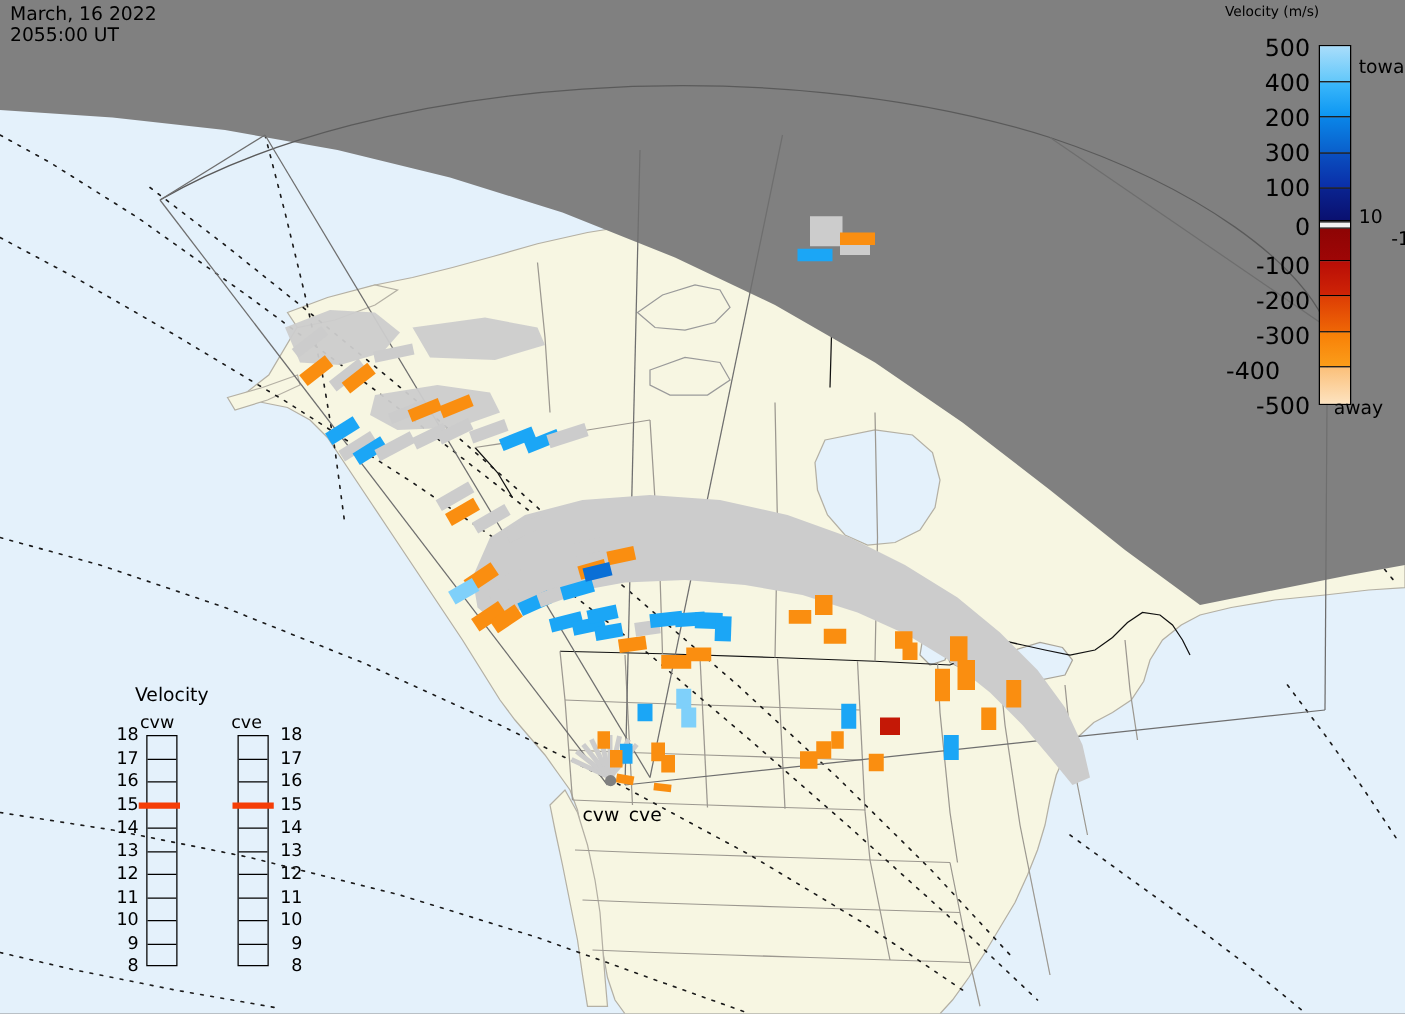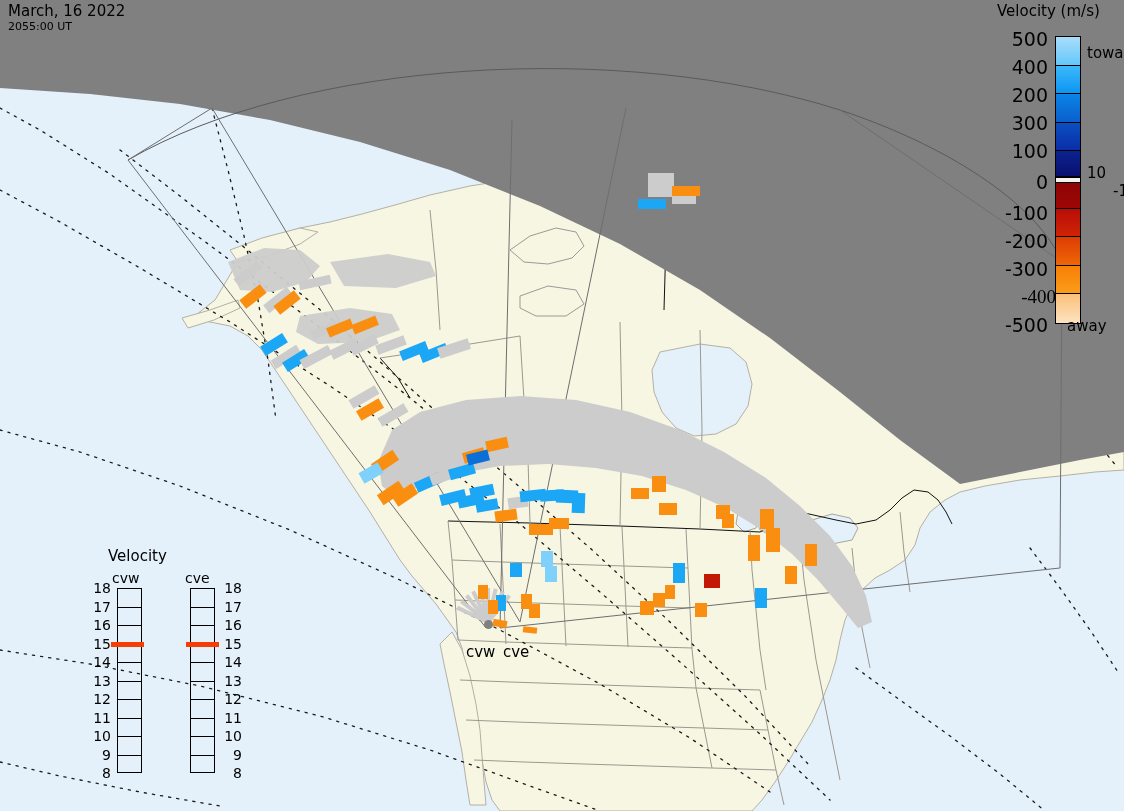--- a/index.html
+++ b/index.html
@@ -7,27 +7,27 @@
   #stage{position:relative;width:1124px;height:811px;background:#808080;overflow:hidden;}
 
   
   .layer{position:absolute;left:0;top:0;width:1124px;height:811px;}
 
   .ts{position:absolute;white-space:nowrap;color:#000;
       font-family:"DejaVu Sans",sans-serif;line-height:1;}
 
   
   #title{left:8px;top:4px;font-size:15px;}
-  #subtitle{left:8px;top:21px;font-size:11px;text-align:right;}
+  #subtitle{left:8px;top:21px;font-size:15px;text-align:right;}
 
   
   #cb-wrap{position:absolute;left:1055px;top:36px;width:26px;height:288px;
            border:1px solid #000;box-sizing:border-box;}
   .cb-band{width:100%;box-sizing:border-box;}
-  #cb-title{position:absolute;left:980px;top:4px;font-size:15px;color:#000;margin-left:17px;}
+  #cb-title{position:absolute;left:980px;top:4px;font-size:11px;color:#000;}
   .cb-lab{position:absolute;font-size:19px;color:#000;text-align:right;width:60px;}
   .cb-side{position:absolute;font-size:15px;color:#000;}
 
   
   #freq-title{position:absolute;left:108px;top:549px;font-size:15px;color:#000;}
   .freq-head{position:absolute;font-size:14px;color:#000;}
   .freq-bar{position:absolute;width:25px;border:1.5px solid #000;box-sizing:border-box;
             background:transparent;}
   .freq-seg{border-bottom:1.2px solid #000;box-sizing:border-box;}
   .freq-seg:last-child{border-bottom:none;}
@@ -287,21 +287,21 @@
   <div id="cb-labels">
       <div class="cb-lab" style="left: 988px; top: 28px;">500</div>
       <div class="cb-lab" style="left: 988px; top: 56px;">400</div>
       <div class="cb-lab" style="left: 988px; top: 84px;">200</div>
       <div class="cb-lab" style="left: 988px; top: 112px;">300</div>
       <div class="cb-lab" style="left: 988px; top: 140px;">100</div>
       <div class="cb-lab" style="left: 988px; top: 171px;">0</div>
       <div class="cb-lab" style="left: 988px; top: 202px;">-100</div>
       <div class="cb-lab" style="left: 988px; top: 230px;">-200</div>
       <div class="cb-lab" style="left: 988px; top: 258px;">-300</div>
-      <div class="cb-lab" style="left: 996px; top: 286px; font-family: Liberation Serif, serif;">-400</div>
+      <div class="cb-lab" style="left: 964px; top: 286px;">-400</div>
       <div class="cb-lab" style="left: 988px; top: 314px;">-500</div>
     </div>
   <div class="cb-side" id="cb-top-label" style="left:1087px;top:44px;">toward</div>
   <div class="cb-side" id="cb-bot-label" style="left:1067px;top:302px;margin-top:15px;">away</div>
   <div class="cb-side" id="cb-in-up" style="left:1087px;top:164px;">10</div>
   <div class="cb-side" id="cb-in-lo" style="left:1085px;top:182px;margin-left:28px;">-10</div>
 
   <div id="freq-title" class="ts">Velocity</div>
   <div id="freq-legend">
       <div class="freq-head" style="left: 112px; top: 570px;">cvw</div>

